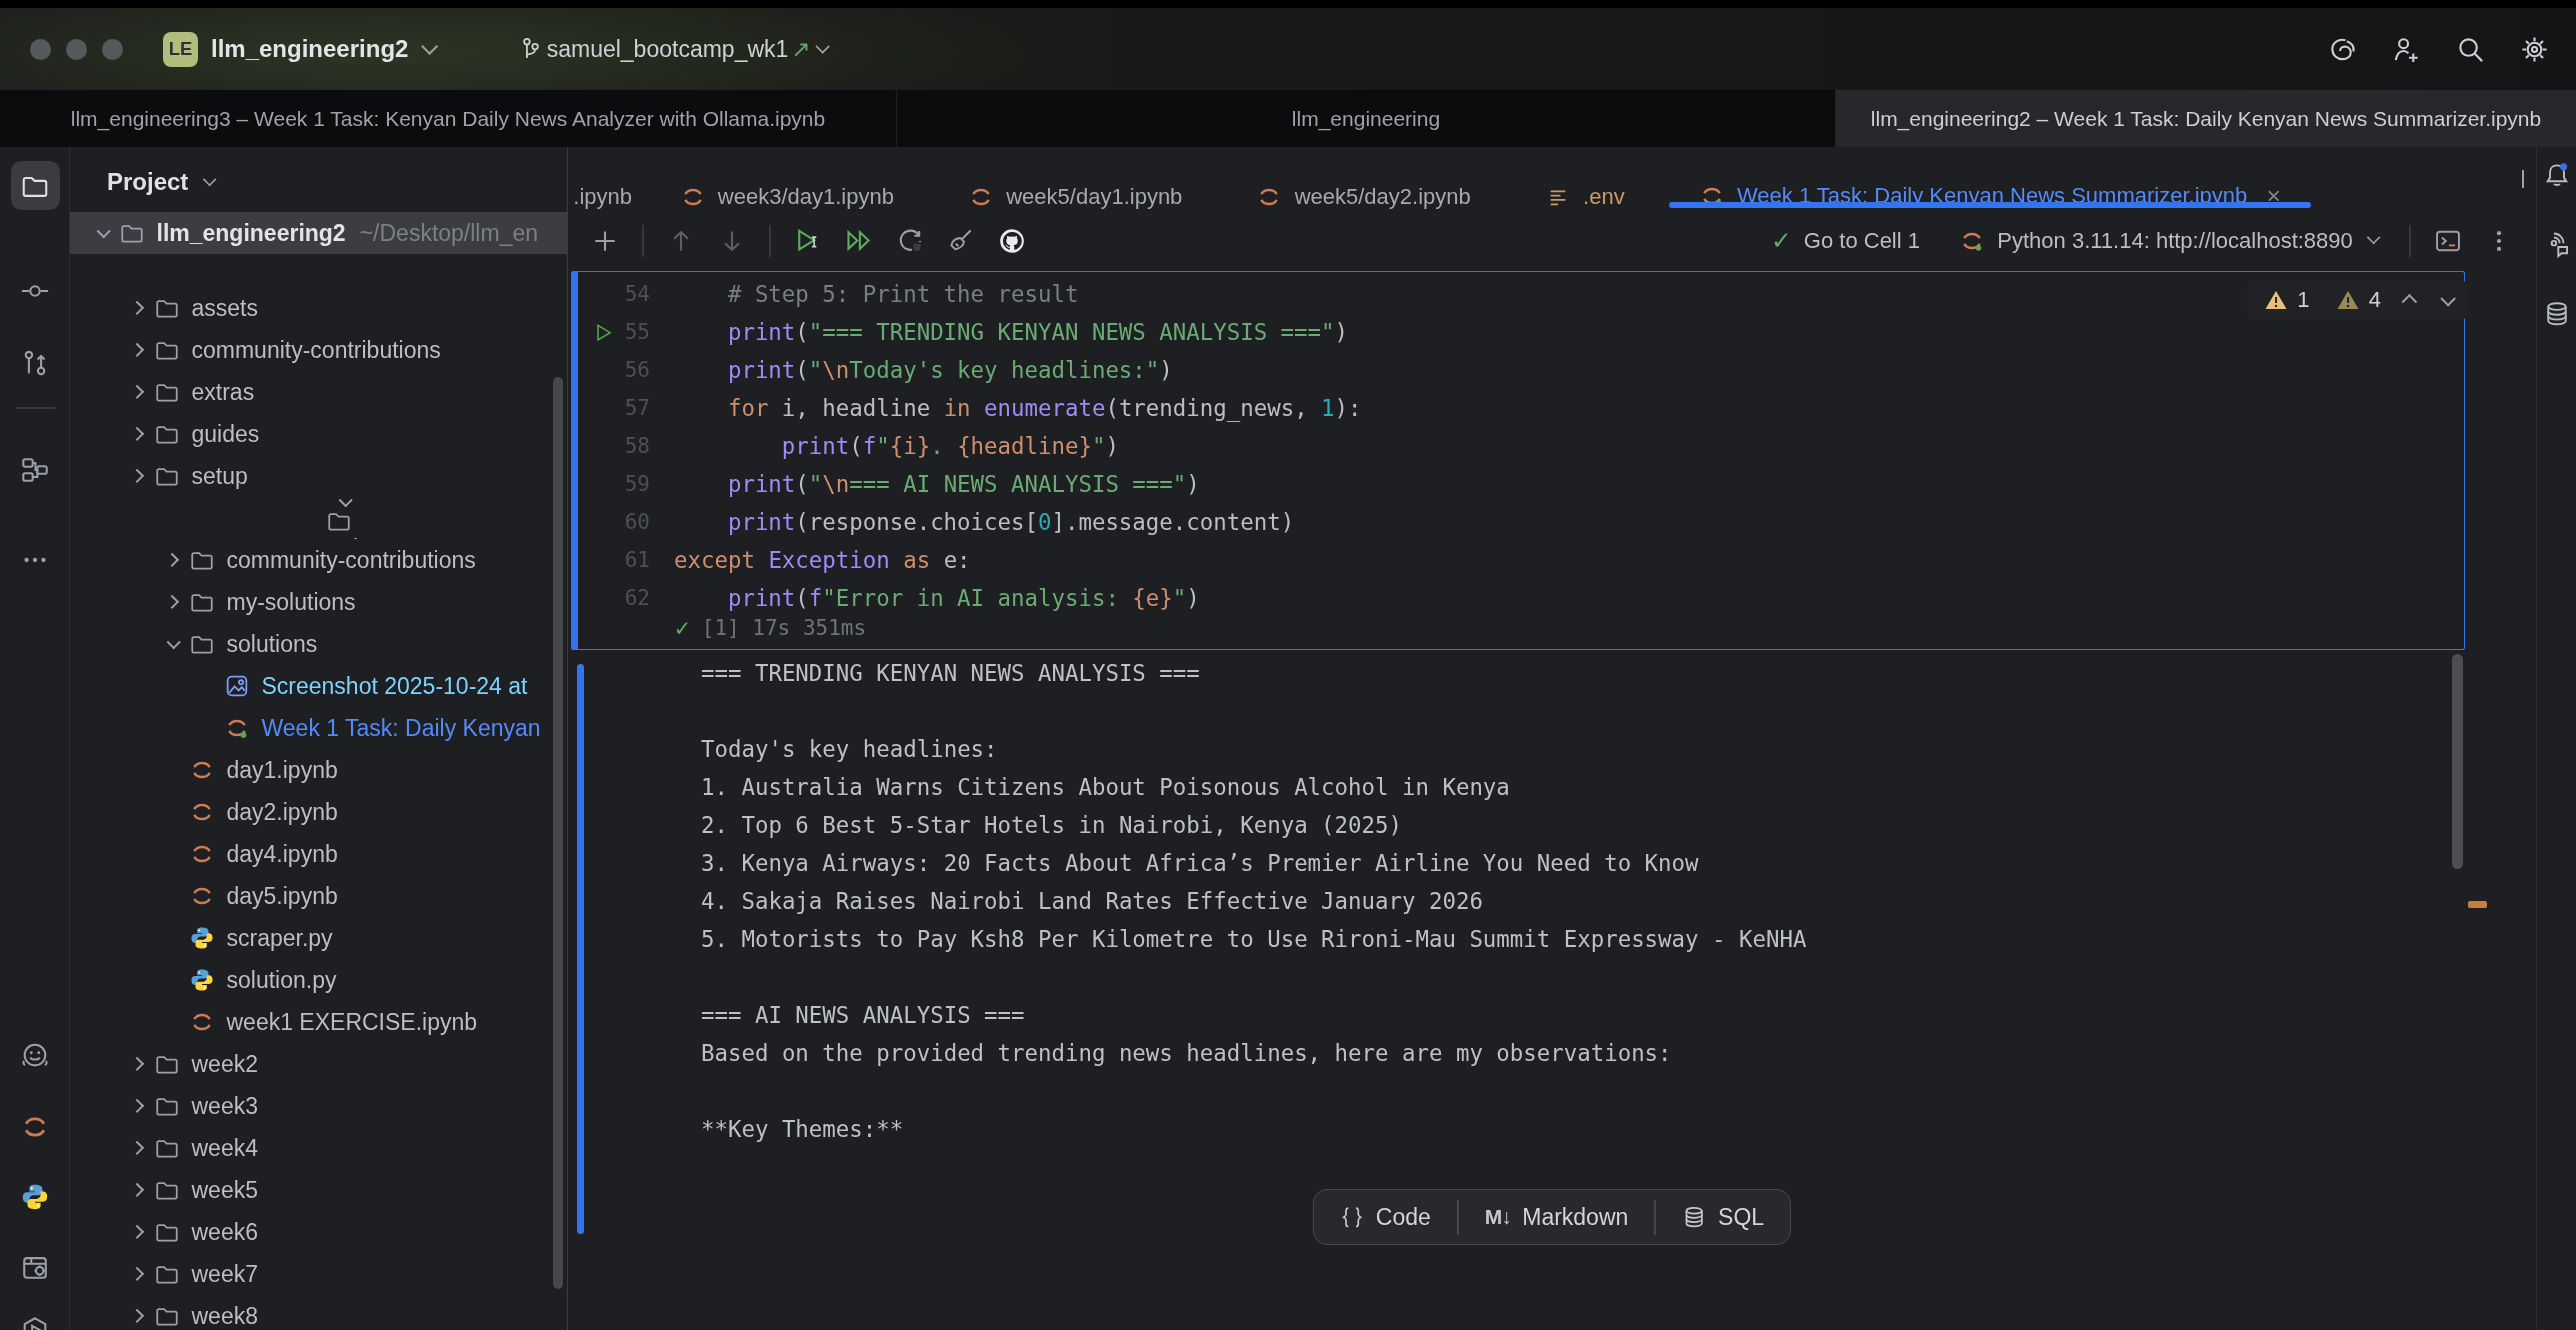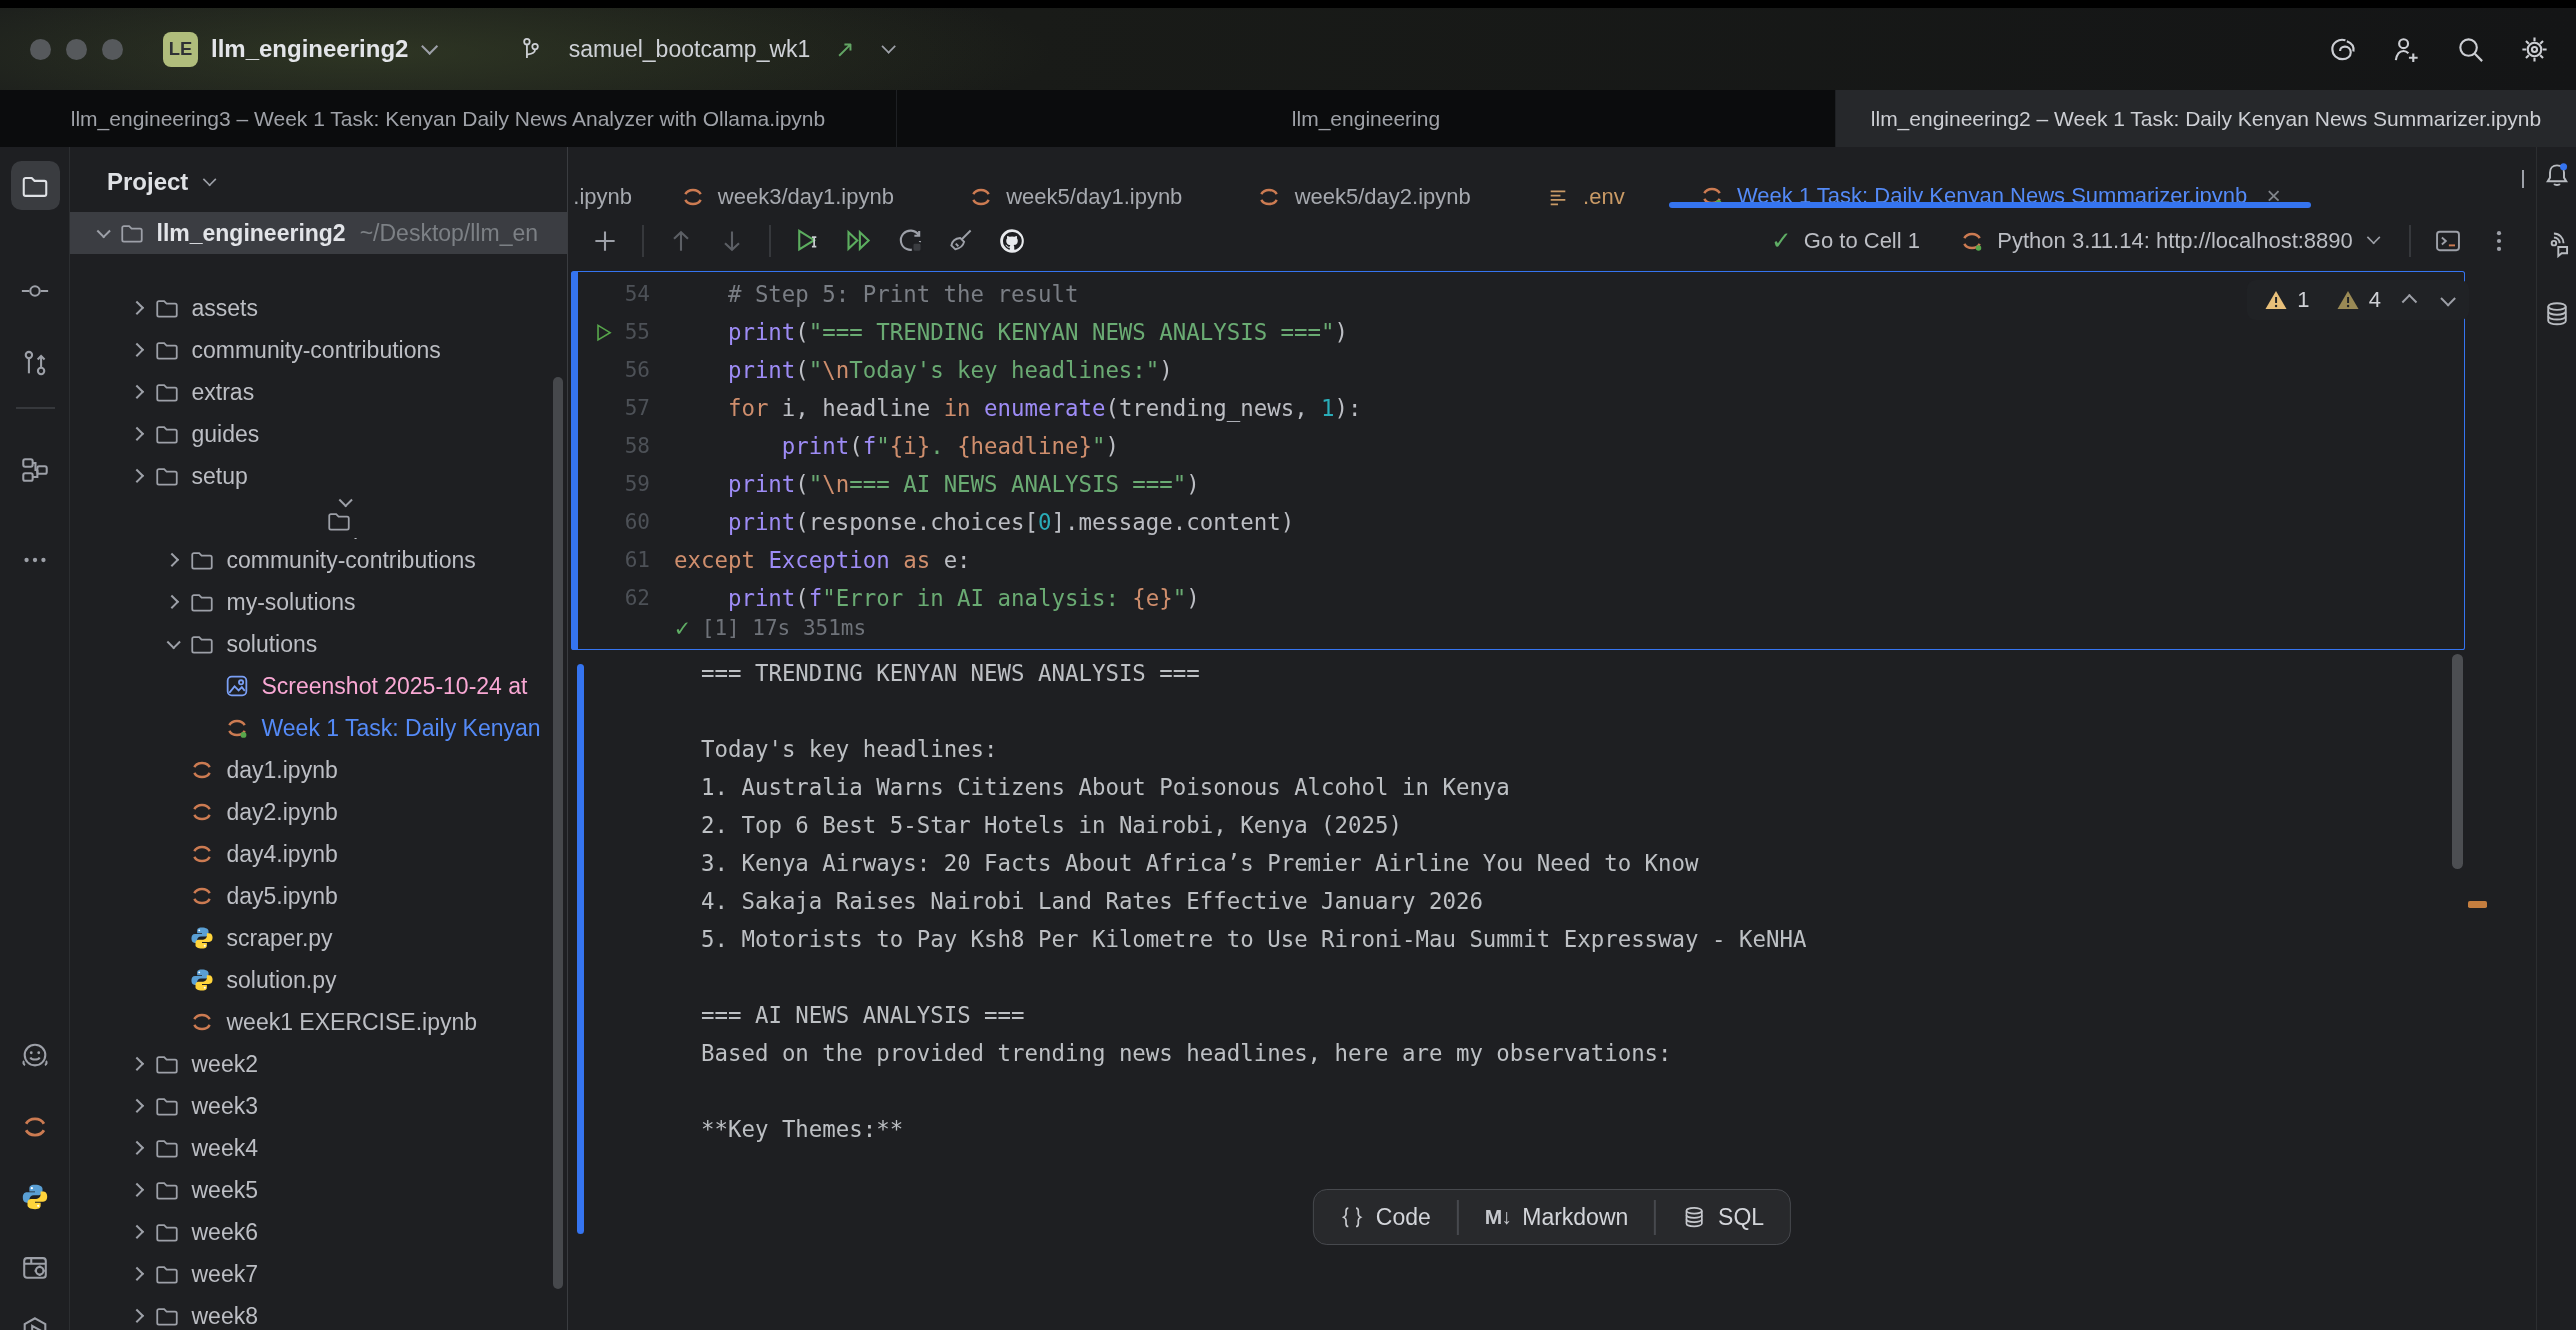--- a/index.html
+++ b/index.html
@@ -13,21 +13,21 @@
       radial-gradient(ellipse 965px 140px at 377px 55%, rgba(64,76,44,.55) 0%, rgba(64,76,44,0) 70%),
       linear-gradient(90deg,#17181a 0%,#191b18 40%,#141516 100%); }
   .traffic { display:flex; gap:15px; margin-left:30px; }
   .traffic span { width:21px; height:21px; border-radius:50%; background:#56595c; }
   .projwidget { display:flex; align-items:center; gap:13px; margin-left:40px; cursor:default; }
   .badge { width:35px; height:35px; border-radius:8px; background:#b0bd7c; color:#2e3135;
     font-weight:bold; font-size:18.4px; display:flex; align-items:center; justify-content:center; }
   .projname { font-size:24px; font-weight:600; color:#e3e5e9; }
   .chev { width:12.3px; height:12.3px; border-right:2.2px solid #9da0a8; border-bottom:2.2px solid #9da0a8;
     transform:rotate(45deg) translateY(-3.5px); }
-  .branchwidget { display:flex; align-items:center; gap:25px; margin-left:84px; font-size:23px; color:#ced1d6; }
+  .branchwidget { display:flex; align-items:center; gap:3px; margin-left:84px; font-size:23px; color:#ced1d6; }
   .uparrow { color:#62a564; font-size:23px; }
   .tb-right { margin-left:auto; margin-right:26px; display:flex; gap:33px; align-items:center; color:#ccced3; }
   .tb-right .ticon svg { width:31px; height:31px; }
 
   
   .wintabs { height:57px; background:#0b0c0d; display:flex; }
   .wtab { display:flex; align-items:center; justify-content:center; font-size:21px; color:#9fa2a8;
     border-right:0.9px solid #1e2023; overflow:hidden; white-space:nowrap; }
   .wtab:nth-child(1){ width:897px; }
   .wtab:nth-child(2){ width:939px; }
@@ -56,21 +56,21 @@
   .trow.sel { background:#3b3d42; }
   .trow .slot { width:32px; flex:none; display:flex; align-items:center; justify-content:center; }
   .trow .cr { width:9.7px; height:9.7px; border-right:2.2px solid #9da0a8; border-bottom:2.2px solid #9da0a8;
     transform:rotate(-45deg); }
   .trow .cd { width:9.7px; height:9.7px; border-right:2.2px solid #9da0a8; border-bottom:2.2px solid #9da0a8;
     transform:rotate(45deg) translateY(-2.6px); }
   .trow .fic { width:28px; height:28px; flex:none; margin-right:10.5px;
     display:flex; align-items:center; justify-content:center; }
   .trow .fic svg { width:26px; height:26px; }
   .trow.bold .lbl { font-weight:700; color:#e2e4e8; }
-  .trow .lbl.col-o { color:#f9a8d4; }
+  .trow .lbl.col-o { color:#7dd3fc; }
   .trow .lbl.col-b { color:#548af7; }
   .trow .path { color:#7c8085; margin-left:14px; }
   .tscroll { position:absolute; left:483px; top:230px; width:9.7px; height:912px;
     background:#46484c; border-radius:5.3px; }
 
   
   .editorcol { flex:1; min-width:0; display:flex; flex-direction:column; position:relative; background:#1e1f22; }
 
   
   .tabstrip { height:63px; display:flex; align-items:flex-end; position:relative; flex:none; }

